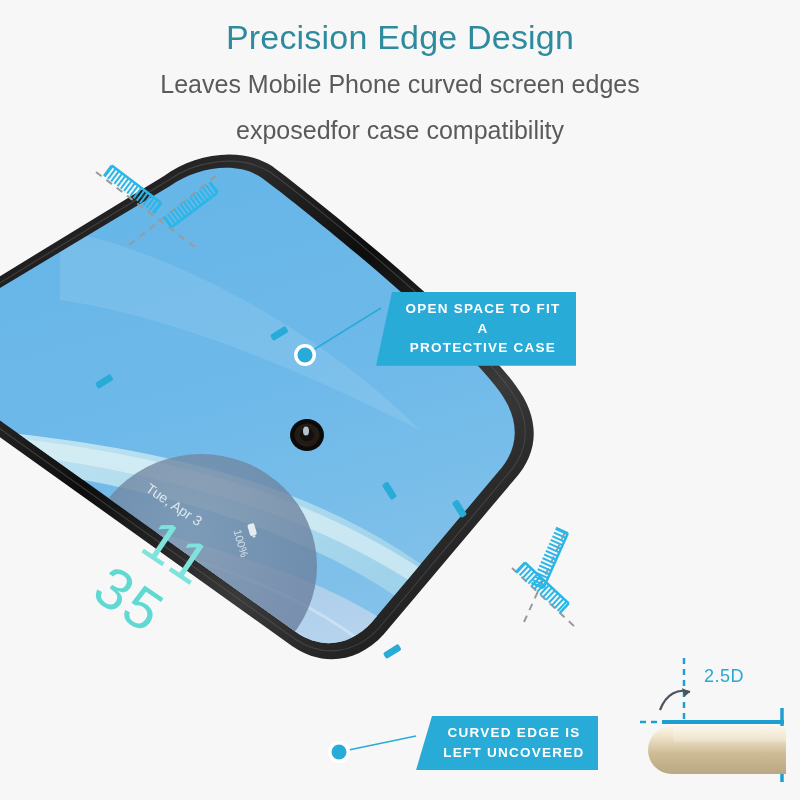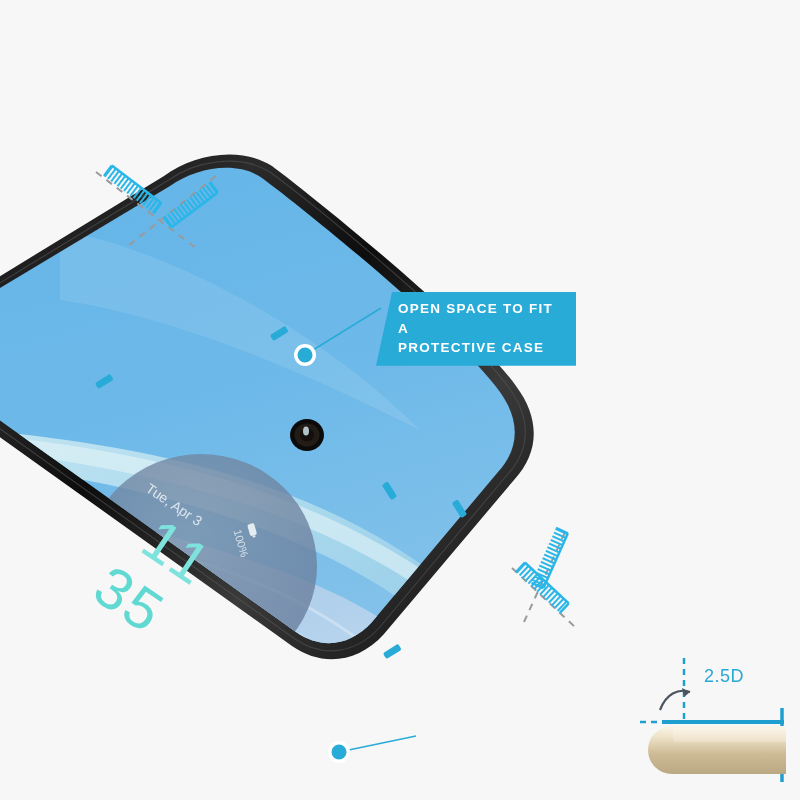--- a/index.html
+++ b/index.html
@@ -74,20 +74,21 @@
     font-size: 13.5px;
     font-weight: 700;
     letter-spacing: 1.25px;
     line-height: 1.45;
     padding: 7px 8px 8px 22px;
     box-sizing: border-box;
     z-index: 30;
     white-space: pre-line;
     -webkit-clip-path: polygon(16px 0, 100% 0, 100% 100%, 0 100%);
     clip-path: polygon(16px 0, 100% 0, 100% 100%, 0 100%);
+    text-align: center;
   }
   #callout-open {
     left: 376px;
     top: 292px;
     width: 200px;
   }
   #callout-curved {
     left: 416px;
     top: 716px;
     width: 182px;
@@ -155,20 +156,25 @@
     color: #5fd9d1;
     transform: rotate(34deg);
     letter-spacing: 2px;
   }
 </style>
 </head>
 <body>
 
 <div id="root">
 
+  <div class="header">
+    <h1 class="title">Precision Edge Design</h1>
+    <p class="subtitle">Leaves Mobile Phone curved screen edges</p>
+    <p class="subtitle">exposedfor case compatibility</p>
+  </div>
 
   <div class="stage">
     <svg viewBox="0 0 800 800" xmlns="http://www.w3.org/2000/svg">
       <defs>
 
         <linearGradient id="wallTop" x1="0" y1="0" x2="0.35" y2="1">
           <stop offset="0%" stop-color="#63b4e8"></stop>
           <stop offset="55%" stop-color="#6db9e9"></stop>
           <stop offset="100%" stop-color="#86c3ea"></stop>
         </linearGradient>
@@ -369,16 +375,18 @@
   <div class="lockscreen">
     <div class="ls-item" id="ls-date">Tue, Apr 3</div>
     <div class="ls-item" id="ls-battery">100%</div>
     <div class="ls-item" id="ls-hour">11</div>
     <div class="ls-item" id="ls-minute">35</div>
   </div>
 
   <div class="callout" id="callout-open">OPEN SPACE TO FIT A
 PROTECTIVE CASE</div>
 
+  <div class="callout" id="callout-curved">CURVED EDGE IS
+LEFT UNCOVERED</div>
 
   <div class="label-25d">2.5D</div>
 
 </div>
 
 </body></html>

